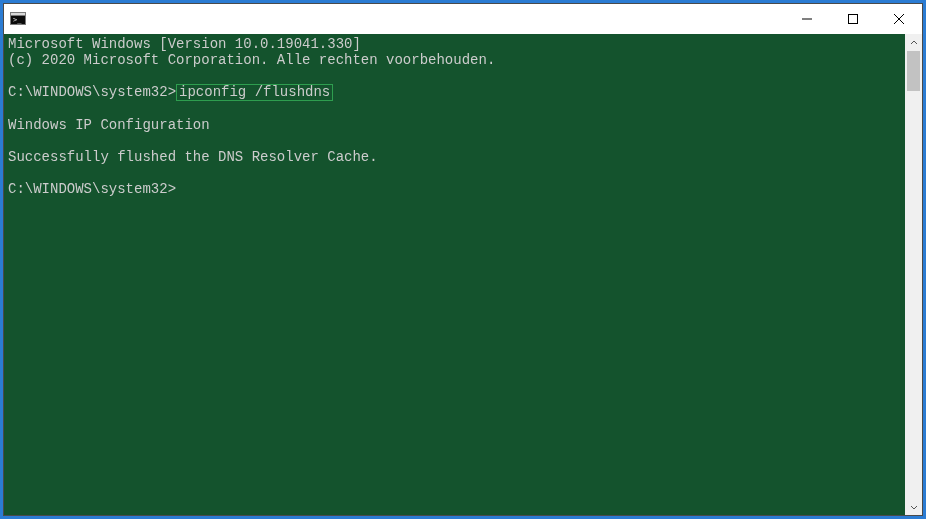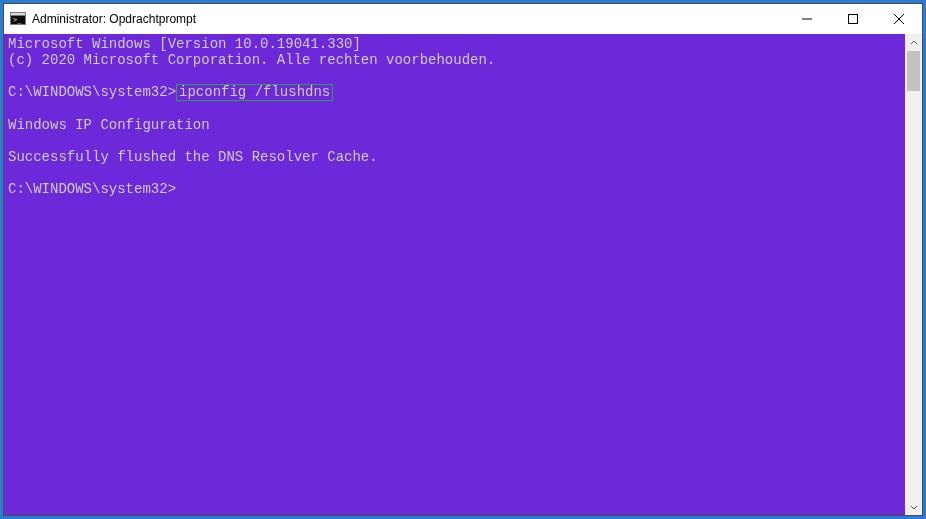--- a/index.html
+++ b/index.html
@@ -56,21 +56,21 @@
       cursor: default;
     }
     .terminal-wrap {
       flex: 1;
       display: flex;
       background: #0c0c0c;
       min-height: 0;
     }
     .terminal {
       flex: 1;
-      background: #6d28d9;
+      background: #14532d;
       color: #cccccc;
       font-family: Consolas, "Courier New", monospace;
       font-size: 14px;
       line-height: 16px;
       padding: 2px 4px;
       white-space: pre;
       overflow: hidden;
     }
     .hl {
       border: 1px solid #2e9e4f;
@@ -117,21 +117,20 @@
 <div class="window">
 
   <div class="titlebar">
     <span class="app-icon">
       <svg width="16" height="16" viewBox="0 0 16 16">
         <rect x="0.5" y="1.5" width="15" height="12" fill="#0b0b0b" stroke="#7a7a7a" stroke-width="1"></rect>
         <rect x="0.5" y="1.5" width="15" height="3" fill="#d9d9d9" stroke="#7a7a7a" stroke-width="1"></rect>
         <text x="3" y="11" font-family="Consolas,monospace" font-size="7" fill="#e6e6e6">&gt;_</text>
       </svg>
     </span>
-    <span class="title-text">Administrator: Opdrachtprompt</span>
     <span class="titlebar-spacer"></span>
     <div class="win-controls">
       <div class="win-btn">
         <svg width="10" height="10" viewBox="0 0 10 10">
             <line x1="0" y1="5" x2="10" y2="5" stroke="#000" stroke-width="1"></line>
           </svg>
       </div>
       <div class="win-btn">
         <svg width="10" height="10" viewBox="0 0 10 10">
             <rect x="0.5" y="0.5" width="9" height="9" fill="none" stroke="#000" stroke-width="1"></rect>

